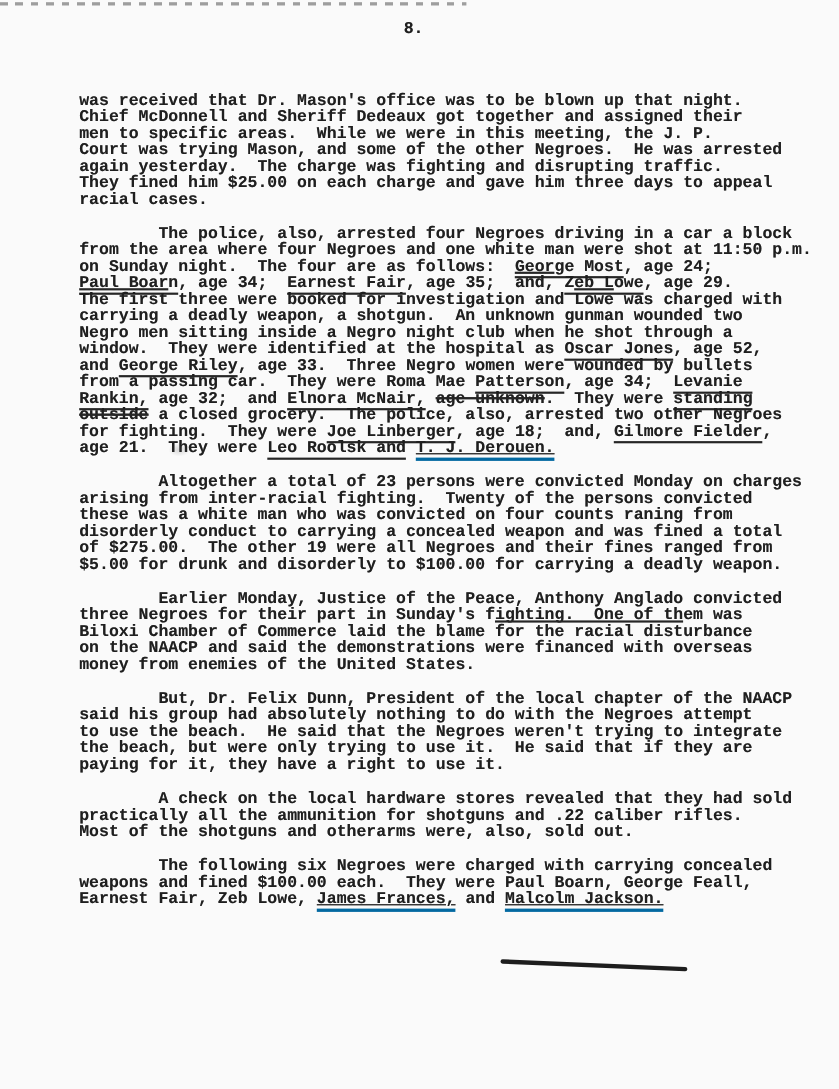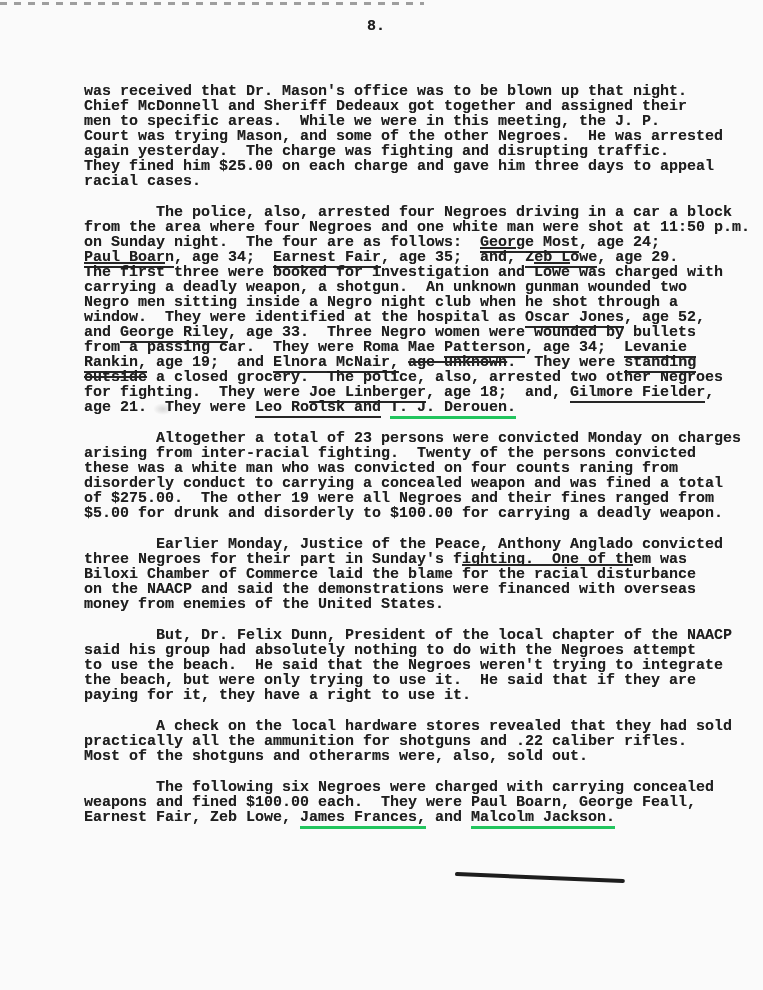--- a/index.html
+++ b/index.html
@@ -21,33 +21,33 @@
 
   .page-number {
     position: absolute; left: 367px; top: 18px;
     font-size: 15px; font-weight: bold;
     color: var(--ink, #1f1f1f);
     text-shadow: 0 0 0.5px rgba(20,20,20,0.55);
   }
 
   .document-body { position: absolute; left: 72px; top: 84px; }
 
-  .para { margin: 0 0 16px 12px; }
+  .para { margin: 0 0 16px 0; }
   .line {
     white-space: pre;
     font-size: 15px;
     line-height: 15px;
     height: 15px;
     font-weight: bold;
     color: var(--ink, #1f1f1f);
     text-shadow: 0 0 0.5px rgba(20,20,20,0.5);
   }
   
   .m-u  { border-bottom: 2px solid #262626; }
-  .m-uh { border-bottom: 3px solid #22c55e; }
+  .m-uh { border-bottom: 3px solid #0369a1; text-decoration: underline; }
   .m-o  { border-top: 2px solid #262626; }
   .m-s  { text-decoration-line: line-through; text-decoration-thickness: 2px; text-decoration-color: #262626; }
 
   .malcolm-extension {
     position: absolute; left: 455px; top: 872px; width: 170px; height: 4px;
     background: #1d1d1d; border-radius: 2px;
     transform: rotate(2.4deg); transform-origin: left center;
   }
   .ink-smudge {
     position: absolute; left: 153px; top: 403px; width: 20px; height: 12px;
@@ -75,21 +75,21 @@
         <div class="line"><span>        The police, also, arrested four Negroes driving in a car a block</span></div>
         <div class="line"><span>from the area where four Negroes and one white man were shot at 11:50 p.m.</span></div>
         <div class="line"><span>on Sunday night.  The four are as follows:  </span><span class="m-u">George Most</span><span>, age 24;</span></div>
         <div class="line"><span class="m-u">Paul Boarn</span><span>, age 34;  </span><span class="m-u">Earnest Fair</span><span>, age 35;  </span><span class="m-o">and,</span><span> </span><span class="m-u">Zeb Lowe</span><span>, age 29.</span></div>
         <div class="line"><span class="m-o">The first</span><span> three were booked for investigation and </span><span class="m-o">Lowe</span><span> was charged with</span></div>
         <div class="line"><span>carrying a deadly weapon, a shotgun.  An unknown gunman wounded two</span></div>
         <div class="line"><span>Negro men sitting inside a Negro night club when he shot through a</span></div>
         <div class="line"><span>window.  They were identified at the hospital as </span><span class="m-u">Oscar Jones</span><span>, age 52,</span></div>
         <div class="line"><span>and </span><span class="m-u">George Riley</span><span>, age 33.  Three Negro women were wounded by bullets</span></div>
         <div class="line"><span>from a passing car.  They were Roma Mae </span><span class="m-u">Patterson</span><span>, age 34;  </span><span class="m-u">Levanie </span></div>
-        <div class="line"><span class="m-u">Rankin,</span><span> age 19;  and </span><span class="m-u">Elnora McNair,</span><span> </span><span class="m-s">age unknown</span><span>.  They were </span><span class="m-u">standing</span></div>
+        <div class="line"><span class="m-u">Rankin,</span><span> age 32;  and </span><span class="m-u">Elnora McNair,</span><span> </span><span class="m-s">age unknown</span><span>.  They were </span><span class="m-u">standing</span></div>
         <div class="line"><span class="m-s">outside</span><span> a closed grocery.  The police, also, arrested two other Negroes</span></div>
         <div class="line"><span>for fighting.  They were </span><span class="m-u">Joe Linberger</span><span>, age 18;  and, </span><span class="m-u">Gilmore Fielder</span><span>,</span></div>
         <div class="line"><span>age 21.  They were </span><span class="m-u">Leo Roolsk and</span><span> </span><span class="m-uh">T. J. Derouen.</span></div>
       </div>
       <div class="para">
         <div class="line"><span>        Altogether a total of 23 persons were convicted Monday on charges</span></div>
         <div class="line"><span>arising from inter-racial fighting.  Twenty of the persons convicted</span></div>
         <div class="line"><span>these was a white man who was convicted on four counts raning from</span></div>
         <div class="line"><span>disorderly conduct to carrying a concealed weapon and was fined a total</span></div>
         <div class="line"><span>of $275.00.  The other 19 were all Negroes and their fines ranged from</span></div>

